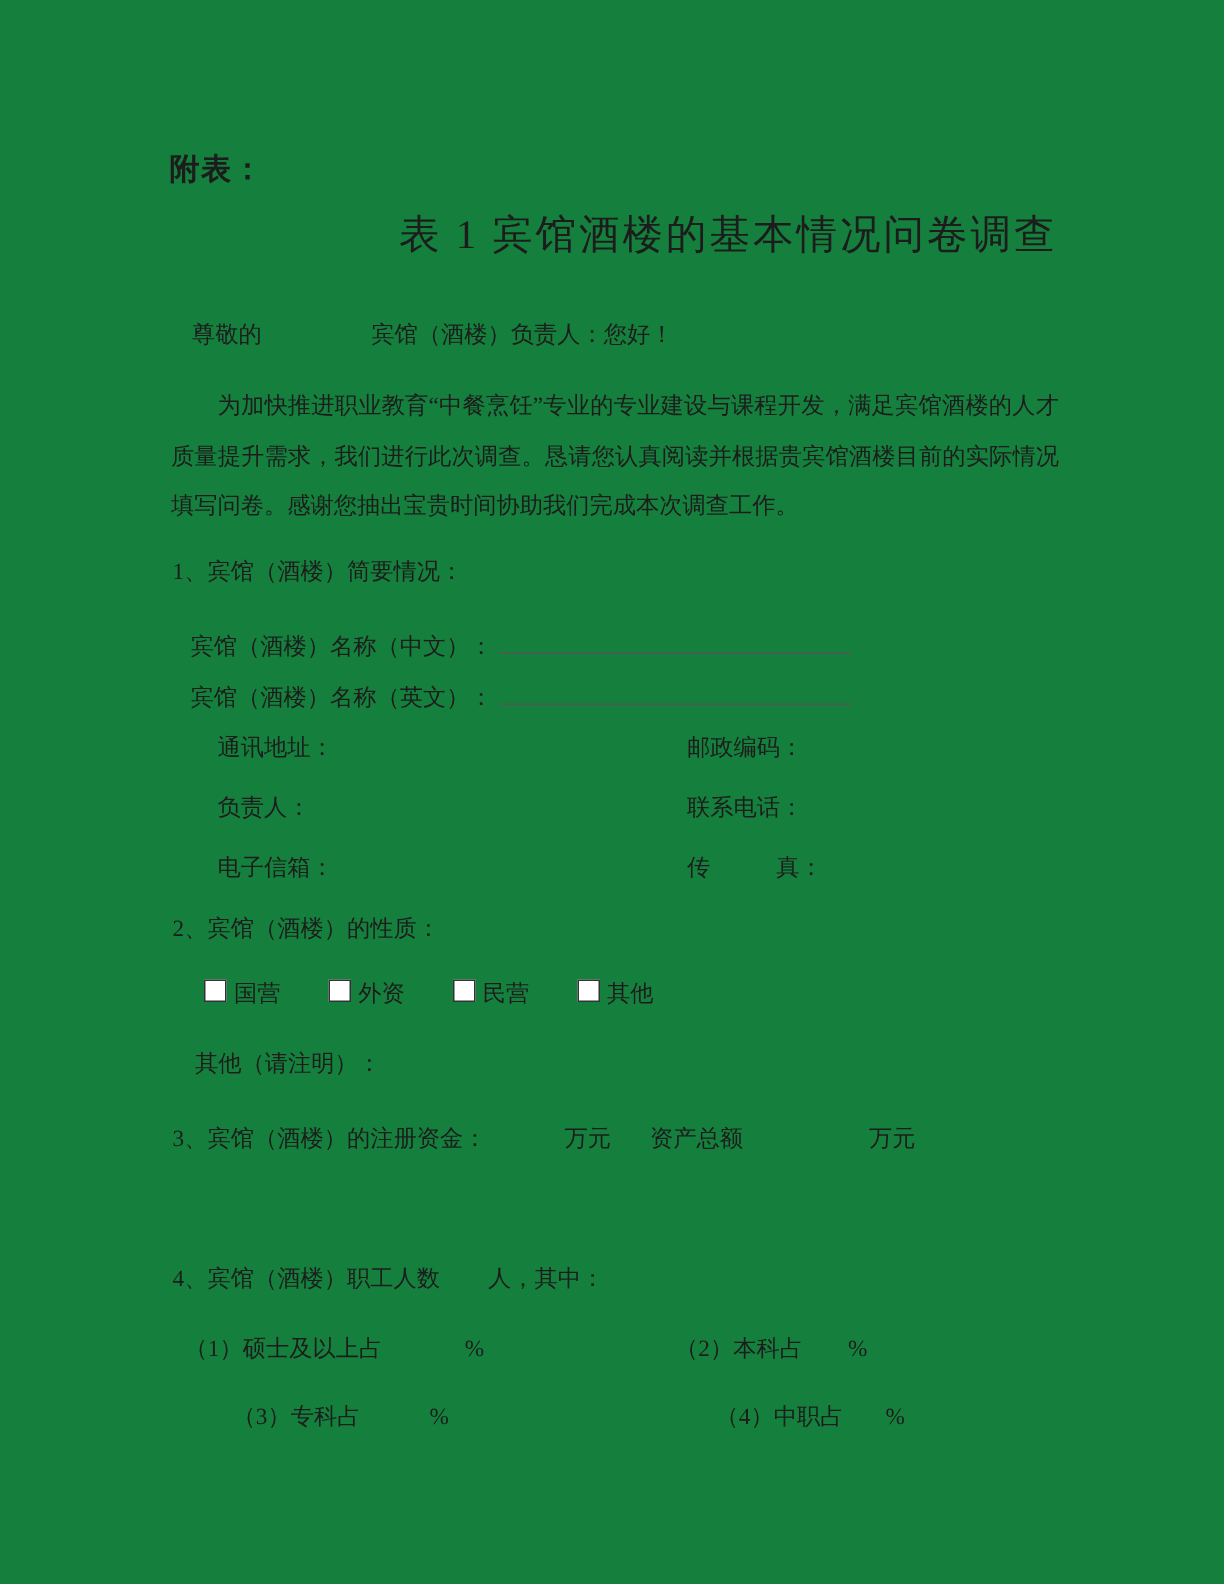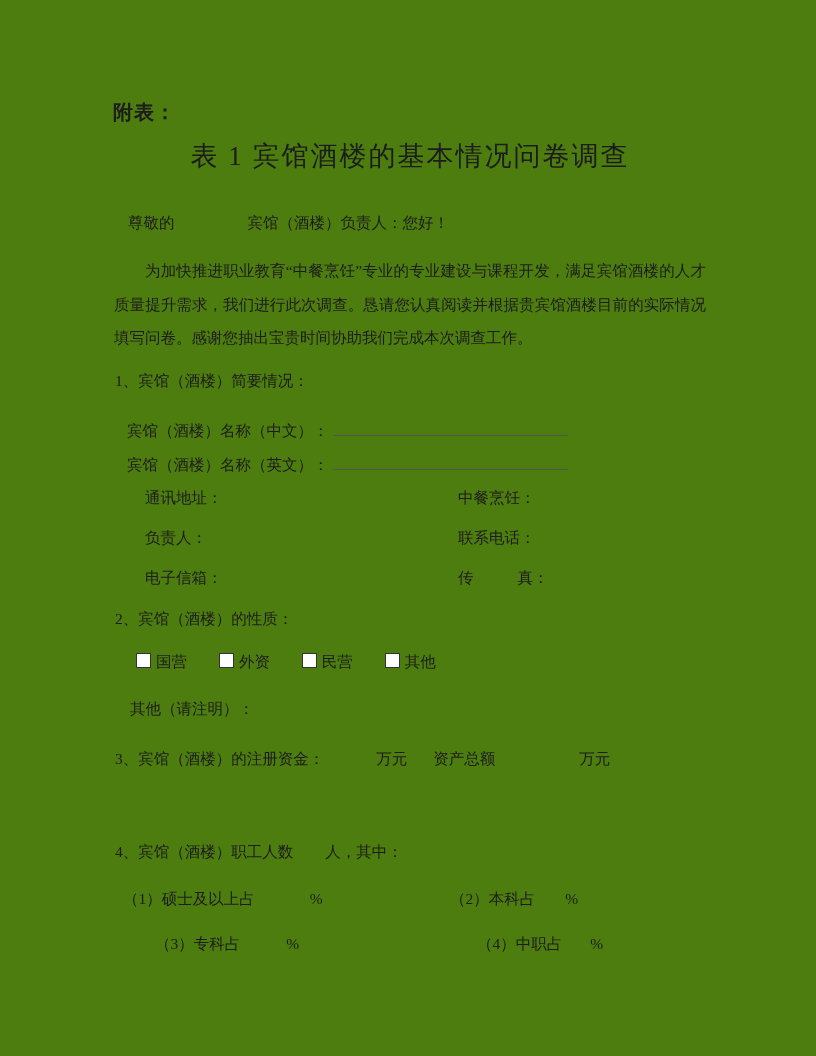--- a/index.html
+++ b/index.html
@@ -1,33 +1,33 @@
 <!DOCTYPE html>
 <html><head>
 <meta charset="utf-8">
 <style>
   html,body{margin:0;padding:0;background:#ffffff;}
   .page{
     position:relative;
     width:816px;height:1056px;
-    background:#4d7c0f;
+    background:#15803d;
     overflow:hidden;
     font-family:"Liberation Serif","DejaVu Serif",serif;
     color:#1c1c1c;
     font-size:15.5px;
   }
   .row{position:absolute;white-space:nowrap;}
   .attach{
     left:113px;top:99px;
     font-family:"Liberation Sans","DejaVu Sans",sans-serif;
     font-weight:bold;font-size:20px;letter-spacing:1px;
   }
   .doc-title{
     left:115px;top:138px;width:590px;
-    text-align:center;font-size:27px;letter-spacing:2px;
+    text-align:right;font-size:27px;letter-spacing:2px;
     white-space:nowrap;
   }
   .greeting{left:128px;top:213px;}
   .intro{
     left:114px;top:254px;width:592px;
     white-space:normal;
     text-indent:31px;line-height:33.5px;
     text-align:justify;
   }
   .q1-title{left:115px;top:371px;}
@@ -88,21 +88,21 @@
   <div class="row name-row-cn">
     <span>宾馆（酒楼）名称（中文）：</span><span class="fill-line"></span>
   </div>
 
   <div class="row name-row-en">
     <span>宾馆（酒楼）名称（英文）：</span><span class="fill-line"></span>
   </div>
 
   <div class="row twocol r-addr">
     <span class="col-l">通讯地址：</span>
-    <span class="col-r">中餐烹饪：</span>
+    <span class="col-r">邮政编码：</span>
   </div>
 
   <div class="row twocol r-person">
     <span class="col-l">负责人：</span>
     <span class="col-r">联系电话：</span>
   </div>
 
   <div class="row twocol r-email">
     <span class="col-l">电子信箱：</span>
     <span class="col-r"><span>传</span><span class="sp fax-gap"></span><span>真：</span></span>

